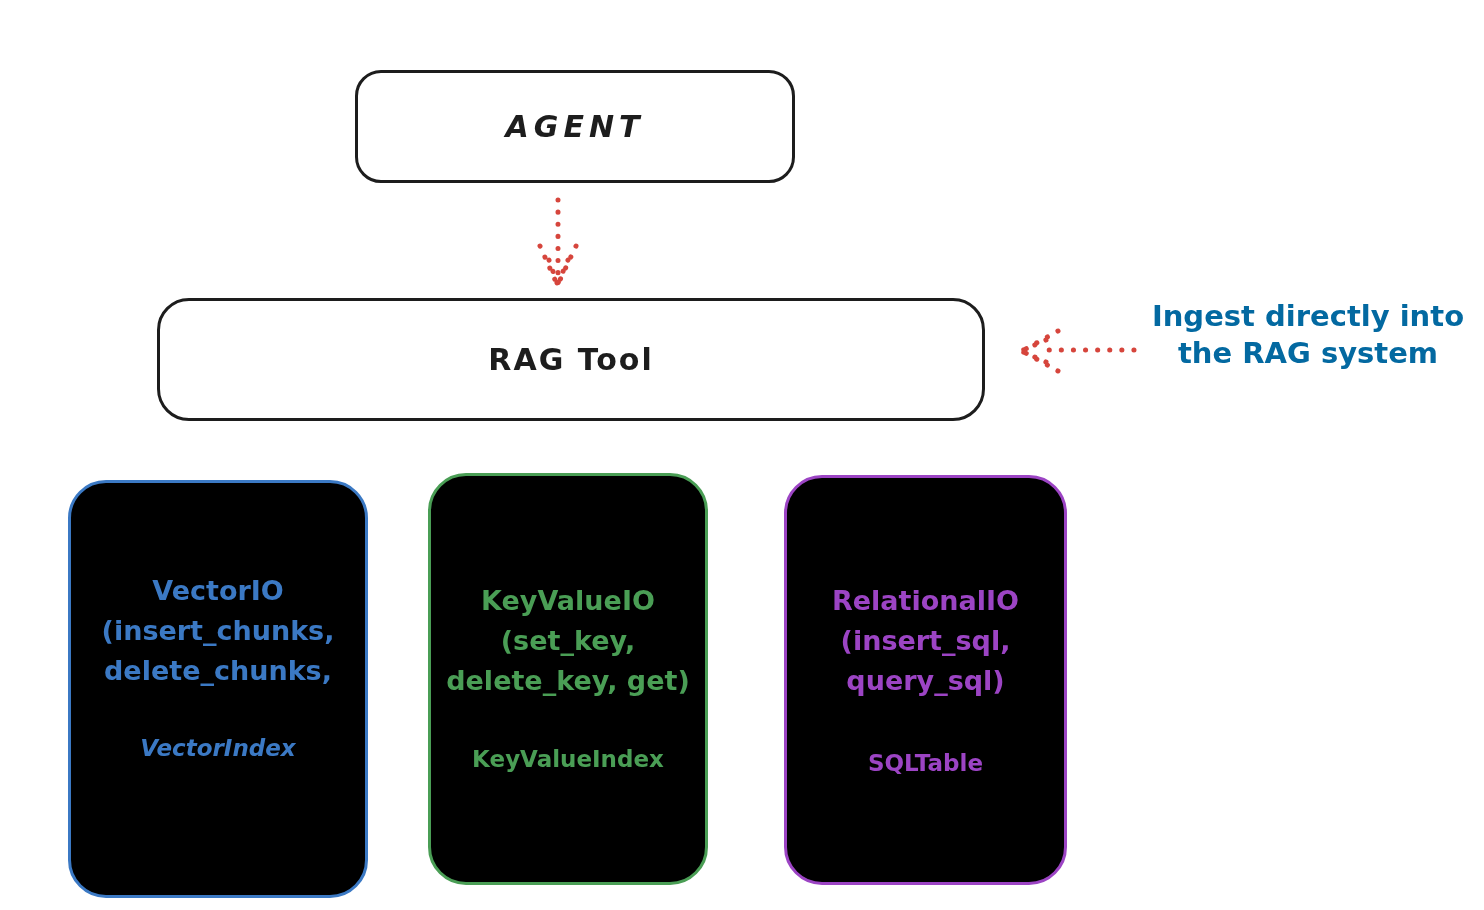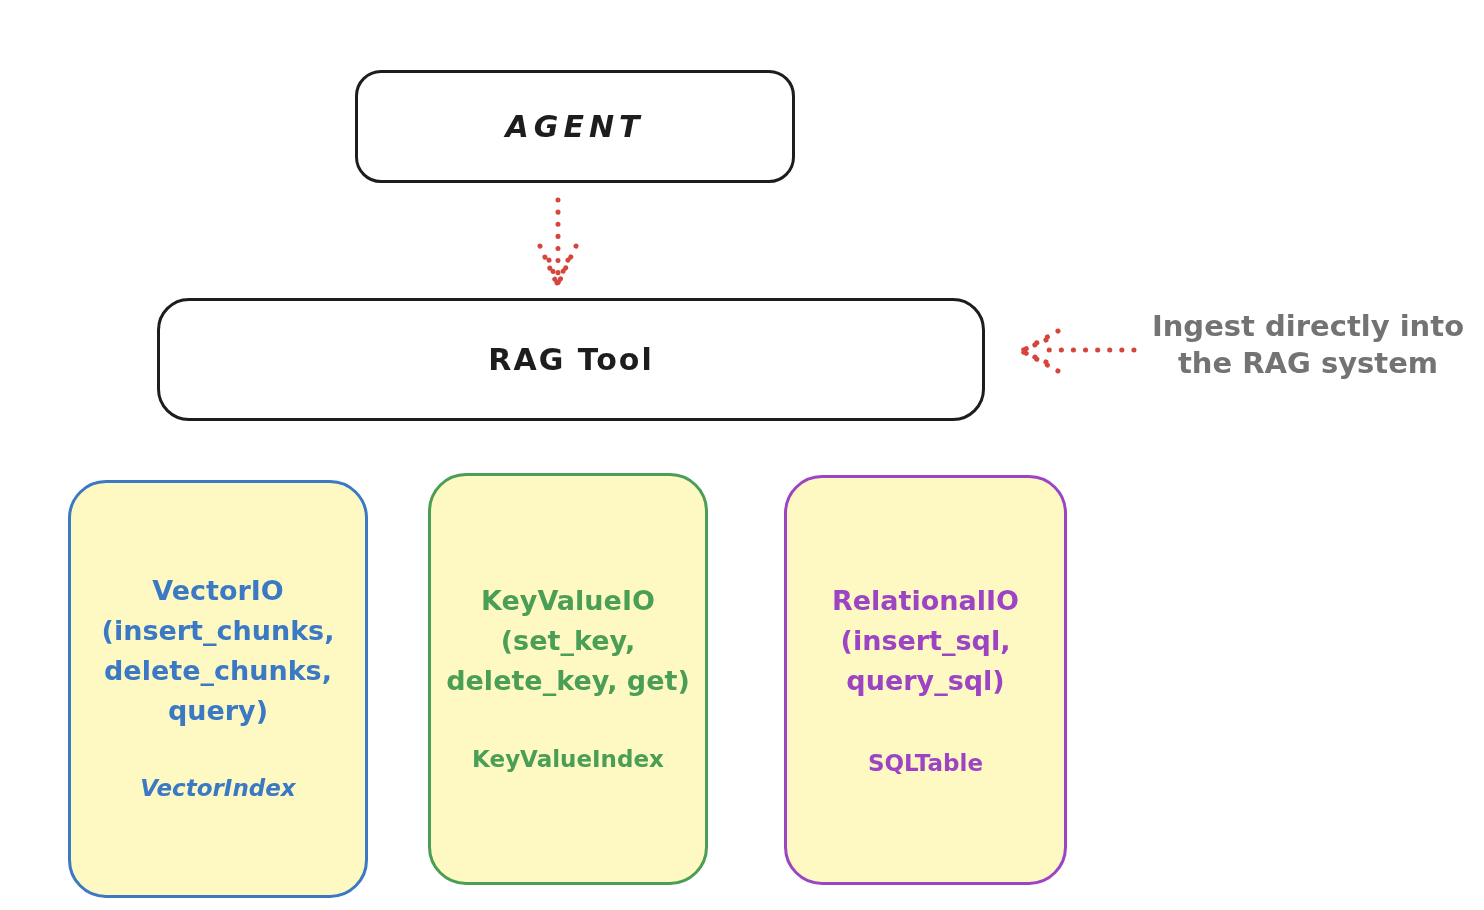--- a/index.html
+++ b/index.html
@@ -42,21 +42,21 @@
     letter-spacing: 5px;
   }
   .node-rag {
     left: 157px; top: 270px;
     width: 828px; height: 123px;
     border-radius: 32px;
   }
   .store-box {
     position: absolute;
     box-sizing: border-box;
-    background: #fef9c3;
+    background: #000000;
     border-radius: 38px;
     text-align: center;
   }
   .box-blue   { left: 68px;  top: 452px; width: 300px; height: 418px; border: 3.5px solid #3b79c4; color: #3b79c4; }
   .box-green  { left: 428px; top: 445px; width: 280px; height: 412px; border: 3.5px solid #4a9e55; color: #4a9e55; }
   .box-purple { left: 784px; top: 447px; width: 283px; height: 410px; border: 3.5px solid #9c44c4; color: #9c44c4; }
   .box-text {
     font-size: 27px;
     font-weight: 600;
     line-height: 40px;
@@ -79,24 +79,24 @@
     pointer-events: none;
   }
   .arrows line {
     fill: none;
     stroke-width: 5;
     stroke-linecap: round;
     stroke-dasharray: 0.1 12;
   }
   .annotation {
     position: absolute;
-    left: 1140px; top: 280px;
+    left: 1140px; top: 270px;
     width: 336px;
     text-align: center;
-    color: #737373;
+    color: #0369a1;
     font-size: 29px;
     font-weight: 600;
     line-height: 37px;
     white-space: nowrap;
   }
 </style>
 </head>
 <body>
 
 <div class="canvas">
@@ -129,21 +129,20 @@
   <div class="annotation">
     <div>Ingest directly into</div>
     <div>the RAG system</div>
   </div>
 
   <div class="store-box box-blue">
     <div class="box-text">
       <div>VectorIO</div>
       <div>(insert_chunks,</div>
       <div>delete_chunks,</div>
-      <div>query)</div>
     </div>
     <div class="box-footer">VectorIndex</div>
   </div>
 
   <div class="store-box box-green">
     <div class="box-text">
       <div>KeyValueIO</div>
       <div>(set_key,</div>
       <div>delete_key, get)</div>
     </div>

